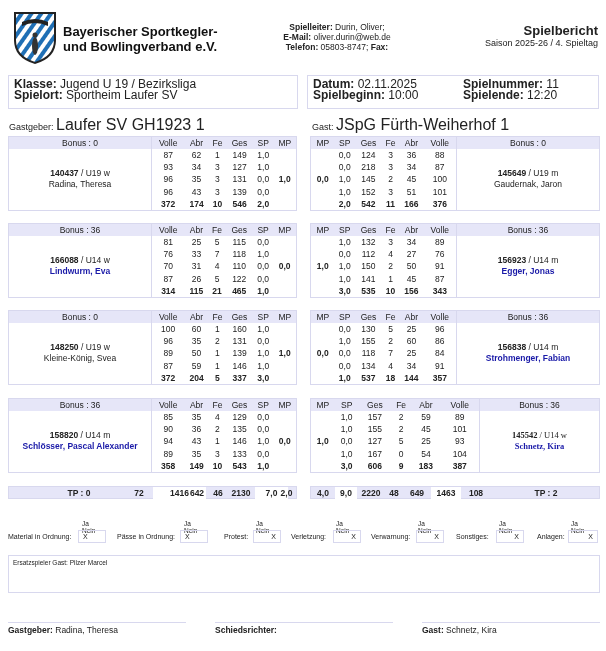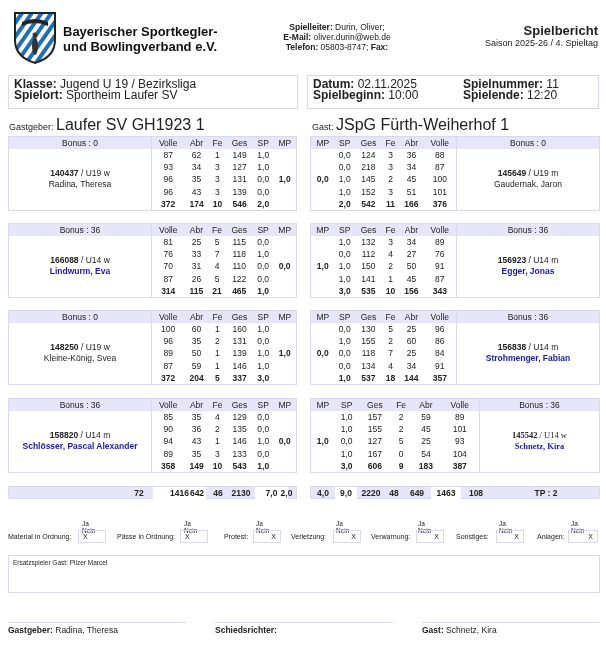--- a/index.html
+++ b/index.html
@@ -545,20 +545,21 @@
           <td>606</td>
           <td>9</td>
           <td>183</td>
           <td>387</td>
         </tr>
       </tbody>
     </table>
   </div>
 
 <div class="abs tot" style="left:8px; top:486px; width:289px;">
+  <span style="left:0; width:140px;">TP : 0</span>
   <span style="left:115px; width:30px;">72</span>
   <span class="wh" style="left:144px; width:53px;">1416</span>
   <span style="left:173px; width:30px;">642</span>
   <span style="left:199px; width:20px;">46</span>
   <span style="left:218px; width:28px;">2130</span>
   <span class="wh" style="left:246px; width:33px;">7,0</span>
   <span style="left:267px; width:21px;">2,0</span>
 </div>
 <div class="abs tot" style="left:310px; top:486px; width:290px;">
   <span style="left:0; width:24px;">4,0</span>

